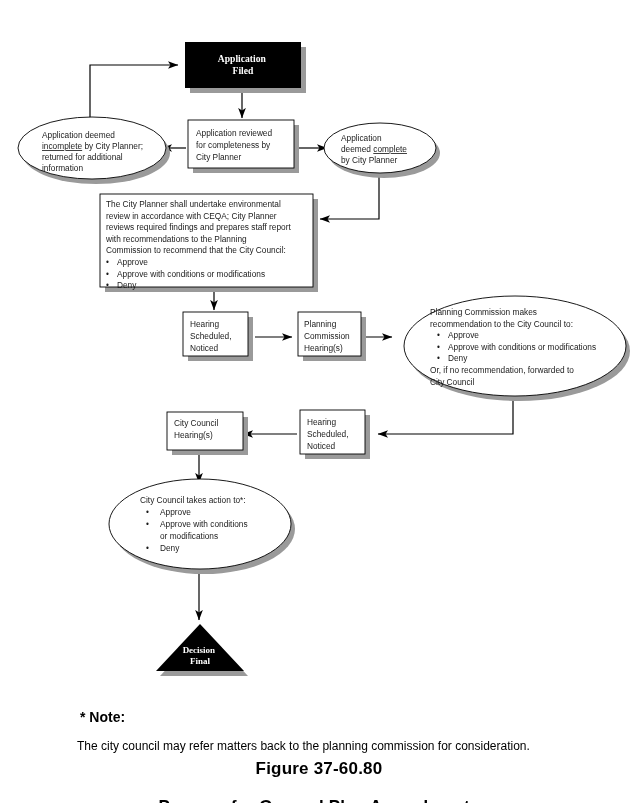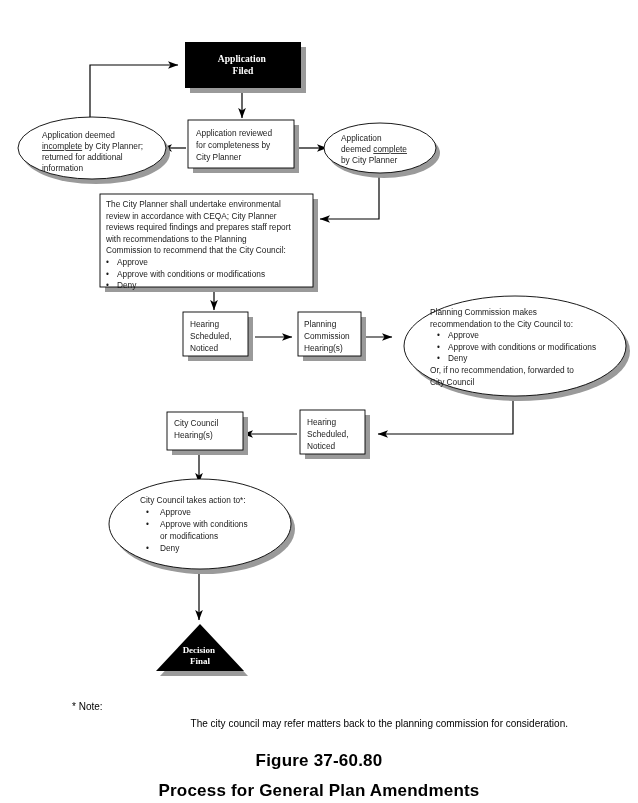--- a/index.html
+++ b/index.html
@@ -64,43 +64,42 @@
     stroke-width: 1.2;
     fill: none;
   }
   .note-block {
     position: absolute;
     left: 68px;
     top: 697px;
     width: 500px;
   }
   .note-title {
-    font-size: 10px;
-    font-weight: normal;
-    margin: 4px;
+    font-size: 14px;
+    font-weight: bold;
+    margin: 12px;
     line-height: 1.25;
   }
   .note-body {
-    font-size: 10px;
+    font-size: 12px;
     margin: 2px 0 0 9px;
     line-height: 1.25;
-    text-align: right;
   }
   .figure-caption {
     position: absolute;
     left: 0;
     top: 742px;
     width: 638px;
     text-align: center;
   }
   .caption-line1 {
     font-size: 17px;
     font-weight: bold;
     letter-spacing: 0.2px;
-    margin: 8px;
+    margin: 16px;
     line-height: 1.28;
   }
   .caption-line2 {
     font-size: 17px;
     font-weight: bold;
     letter-spacing: 0.2px;
     margin: 0;
     line-height: 1.28;
   }
 </style>

